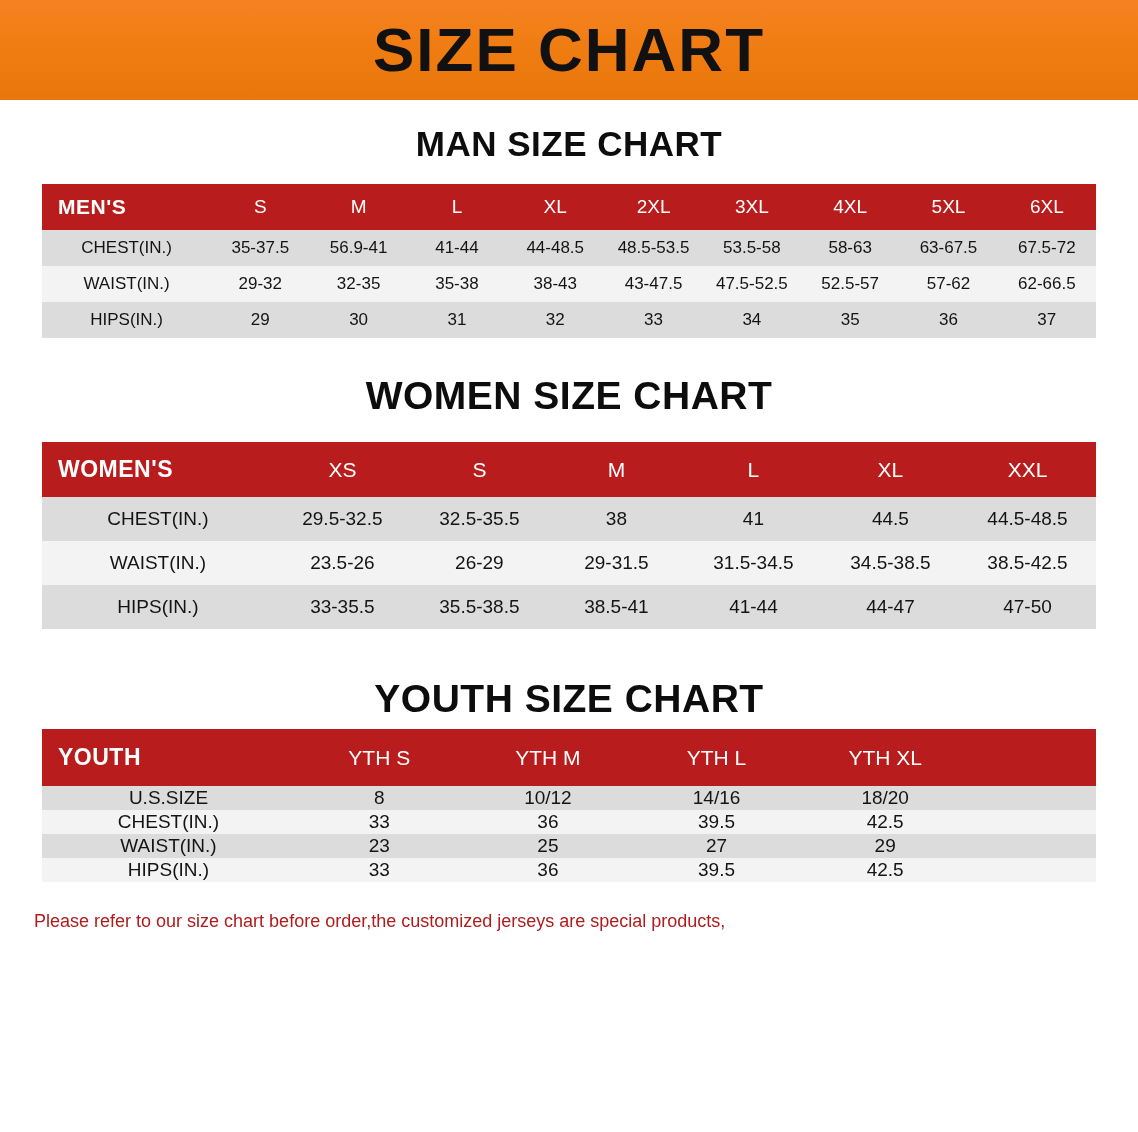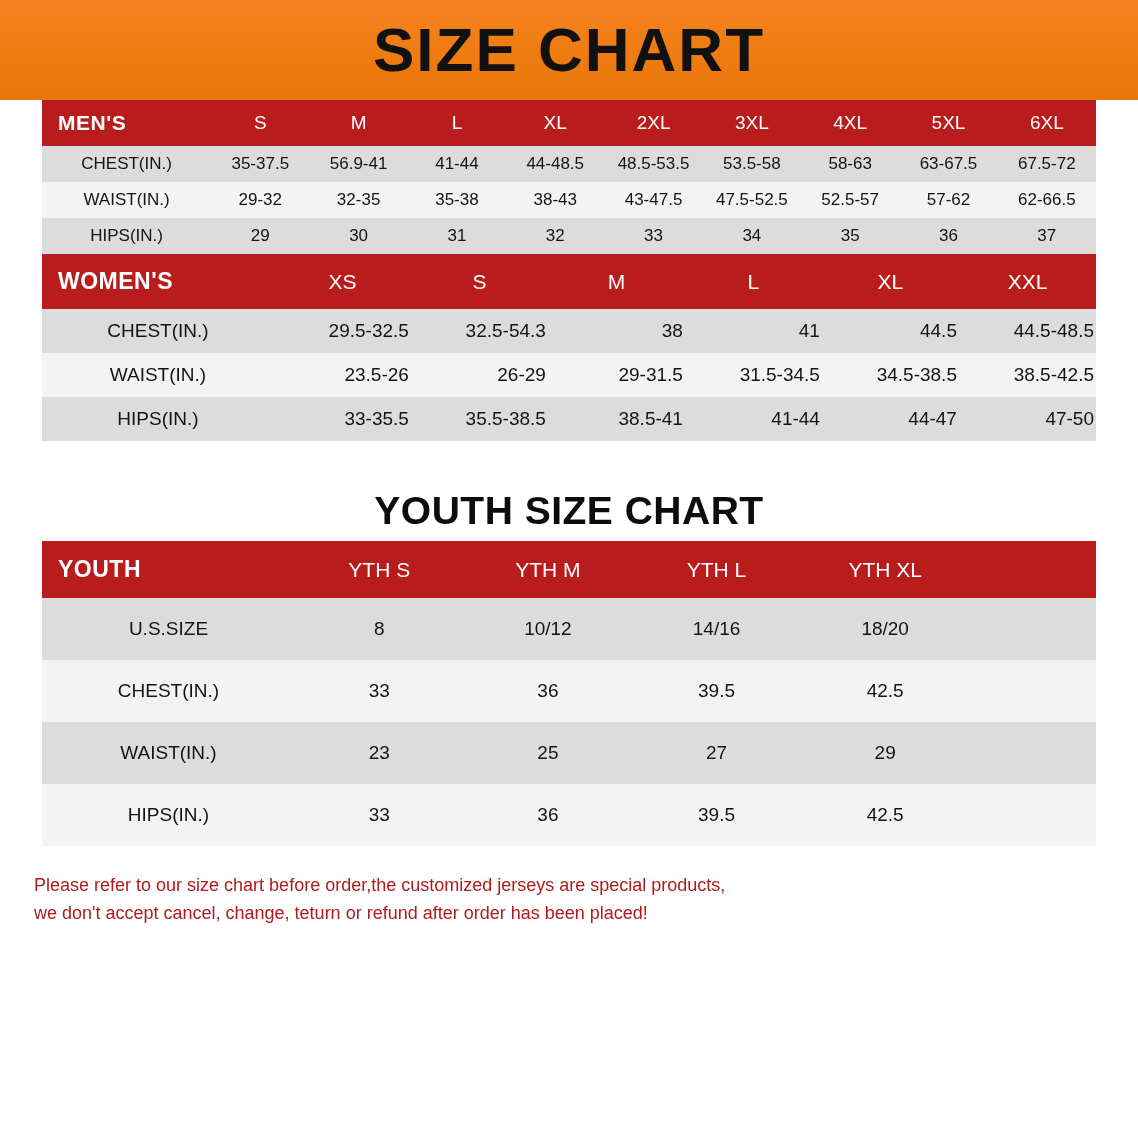--- a/index.html
+++ b/index.html
@@ -116,37 +116,36 @@
   table.women thead th {
     font-size: 21px;
     padding: 14px 8px;
   }
   table.women thead th.label-cell {
     font-size: 23px;
   }
   table.women tbody td {
     font-size: 19px;
     padding: 11px 2px;
-    text-align: right;
   }
   table.women tbody td.label-cell {
     font-size: 19px;
   }
 
   
   table.youth thead th {
     font-size: 21px;
     padding: 15px 14px;
   }
   table.youth thead th.label-cell {
     font-size: 23px;
   }
   table.youth tbody td {
     font-size: 19px;
-    padding: 20px 2px;
+    padding: 1px 2px;
     margin-top: 44px;
   }
   table.youth tbody td.label-cell {
     font-size: 19px;
   }
 
   
   .note {
     margin: 26px 34px 0 34px;
     color: #b01c1c;
@@ -160,20 +159,21 @@
 </style>
 </head>
 <body>
 
 <div class="page">
 
   <div class="banner">
     <div class="banner-title">SIZE CHART</div>
   </div>
 
+  <div class="section-title man">MAN SIZE CHART</div>
   <div class="tbl-wrap">
     <table class="size-table man">
       <colgroup>
         <col style="width:16%">
         <col style="width:9.3%">
           <col style="width:9.3%">
           <col style="width:9.3%">
         <col style="width:9.3%">
           <col style="width:9.3%">
           <col style="width:9.3%">
@@ -229,20 +229,21 @@
           <td>33</td>
           <td>34</td>
           <td>35</td>
           <td>36</td>
           <td>37</td>
         </tr>
       </tbody>
     </table>
   </div>
 
+  <div class="section-title women">WOMEN SIZE CHART</div>
   <div class="tbl-wrap">
     <table class="size-table women">
       <colgroup>
         <col style="width:22%">
         <col style="width:13%">
           <col style="width:13%">
           <col style="width:13%">
         <col style="width:13%">
           <col style="width:13%">
           <col style="width:13%">
@@ -255,21 +256,21 @@
           <th>M</th>
           <th>L</th>
           <th>XL</th>
           <th>XXL</th>
         </tr>
       </thead>
       <tbody>
         <tr class="row-alt">
           <td class="label-cell">CHEST(IN.)</td>
           <td>29.5-32.5</td>
-          <td>32.5-54.3</td>
+          <td>32.5-35.5</td>
           <td>38</td>
           <td>41</td>
           <td>44.5</td>
           <td>44.5-48.5</td>
         </tr>
         <tr class="row-plain">
           <td class="label-cell">WAIST(IN.)</td>
           <td>23.5-26</td>
           <td>26-29</td>
           <td>29-31.5</td>
@@ -343,16 +344,15 @@
           <td>39.5</td>
           <td>42.5</td>
           <td></td>
         </tr>
       </tbody>
     </table>
   </div>
 
   <div class="note">
     <div>Please refer to our size chart before order,the customized jerseys are special products,</div>
-    <div>we don't accept cancel, change, teturn or refund after order has been placed!</div>
   </div>
 
 </div>
 
 </body></html>

